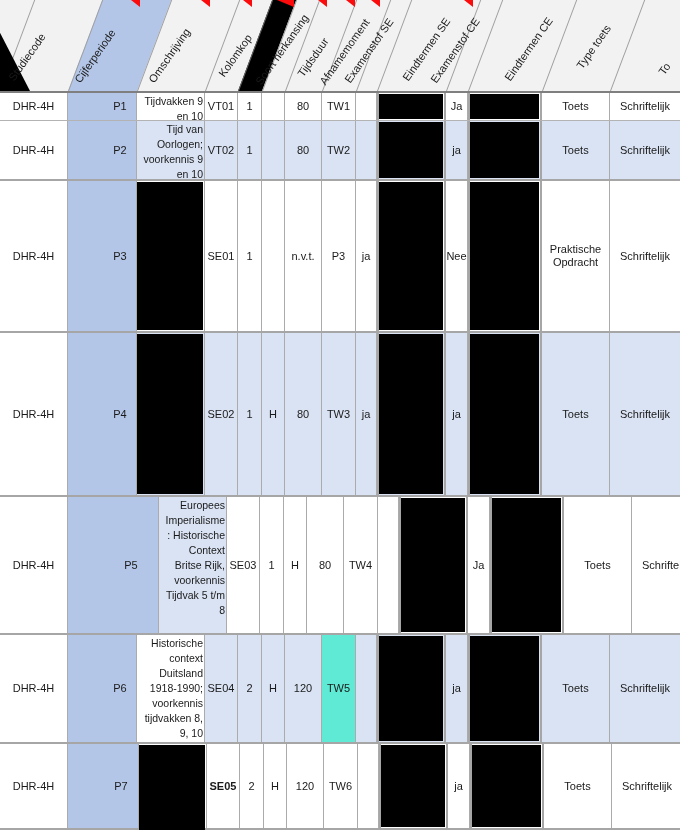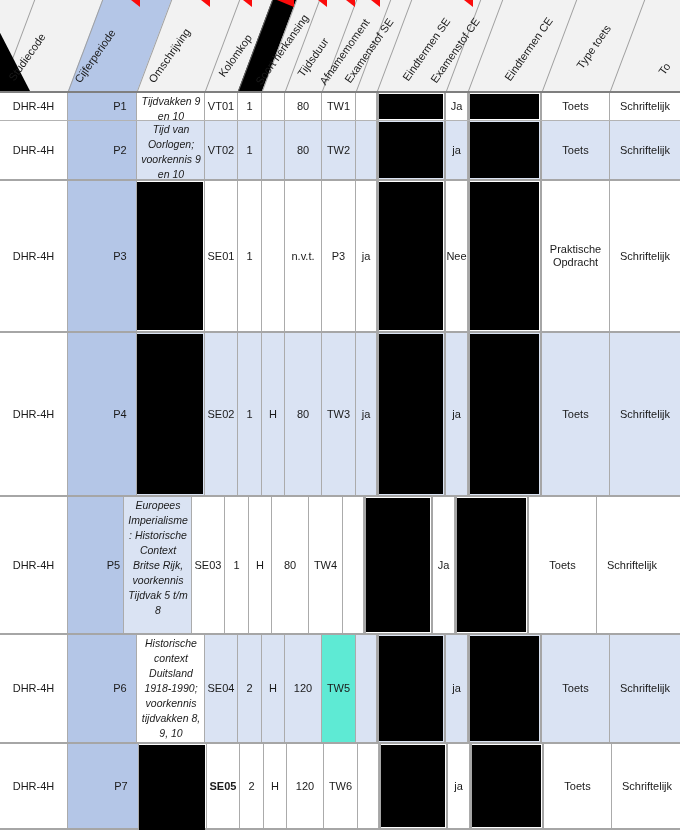--- a/index.html
+++ b/index.html
@@ -39,22 +39,22 @@
   .cell{
     box-sizing:border-box;position:relative;flex:0 0 auto;
     border-right:1px solid #ababab;
     display:flex;align-items:center;justify-content:center;
     font-size:11px;text-align:center;overflow:visible;line-height:13px;
   }
   .cell.last{border-right:none;}
   .cell.thick{border-left:2px solid #a6a6a6;border-right:2px solid #a6a6a6;}
   .cell.period{background:#b4c6e7 !important;padding-left:36px;}
   .cell.left{
-    align-items:flex-start;justify-content:flex-start;text-align:center;
-    padding:1px 1px 1px 2px;font-size:10.5px;line-height:15px;font-style:italic;
+    align-items:flex-start;justify-content:flex-start;text-align:right;
+    padding:1px 1px 1px 2px;font-size:10.5px;line-height:15px;
   }
   .redact{position:absolute;left:0;right:1px;top:1px;bottom:1px;background:#000;}
   .redact.bleed{bottom:-5px;}
 </style>
 </head>
 <body>
 
 <div class="sheet">
 
   <div class="hdr">
@@ -179,21 +179,21 @@
         </div>
         <div class="cell" style="width: 22px; background: rgb(218, 227, 243);">ja</div>
         <div class="cell thick" style="width: 74px; background: rgb(218, 227, 243);">
           <div class="redact"></div>
         </div>
         <div class="cell" style="width: 68px; background: rgb(218, 227, 243);">Toets</div>
         <div class="cell last" style="width: 70px; background: rgb(218, 227, 243);">Schriftelijk</div>
       </div>
       <div class="row" style="height: 138px;">
         <div class="cell" style="width: 68px;">DHR-4H</div>
-        <div class="cell period" style="width: 56px;">P5</div>
+        <div class="cell period" style="width: 91px;">P5</div>
         <div class="cell left" style="width: 68px; background: rgb(218, 227, 243);">Europees Imperialisme : Historische Context Britse Rijk, voorkennis Tijdvak 5 t/m 8</div>
         <div class="cell" style="width: 33px;">SE03</div>
         <div class="cell" style="width: 24px;">1</div>
         <div class="cell" style="width: 23px;">H</div>
         <div class="cell" style="width: 37px;">80</div>
         <div class="cell" style="width: 34px;">TW4</div>
         <div class="cell" style="width: 21px;"></div>
         <div class="cell thick" style="width: 69px;">
           <div class="redact"></div>
         </div>

